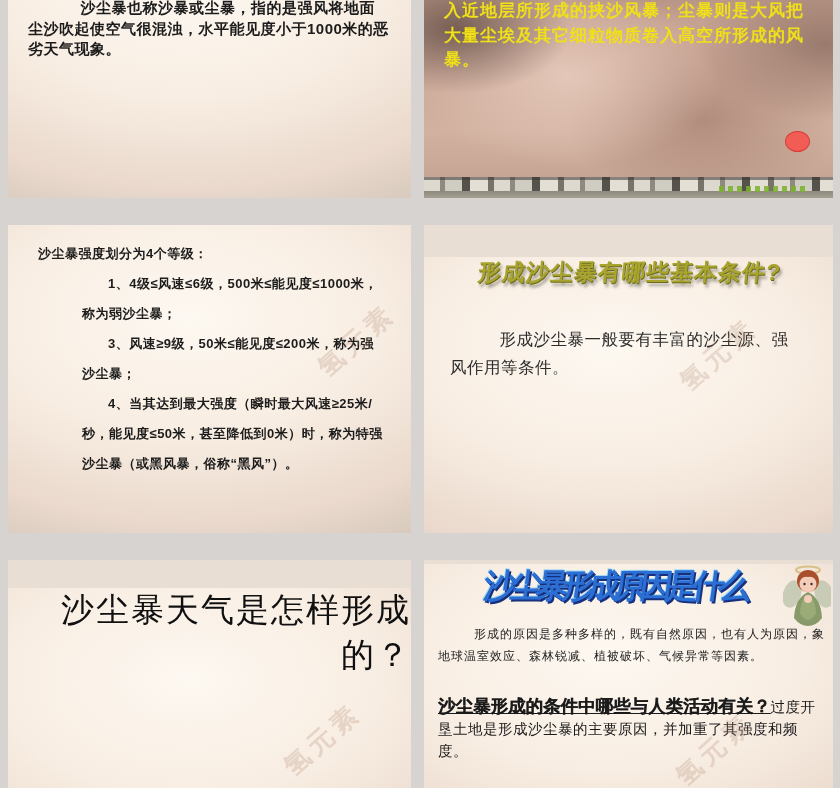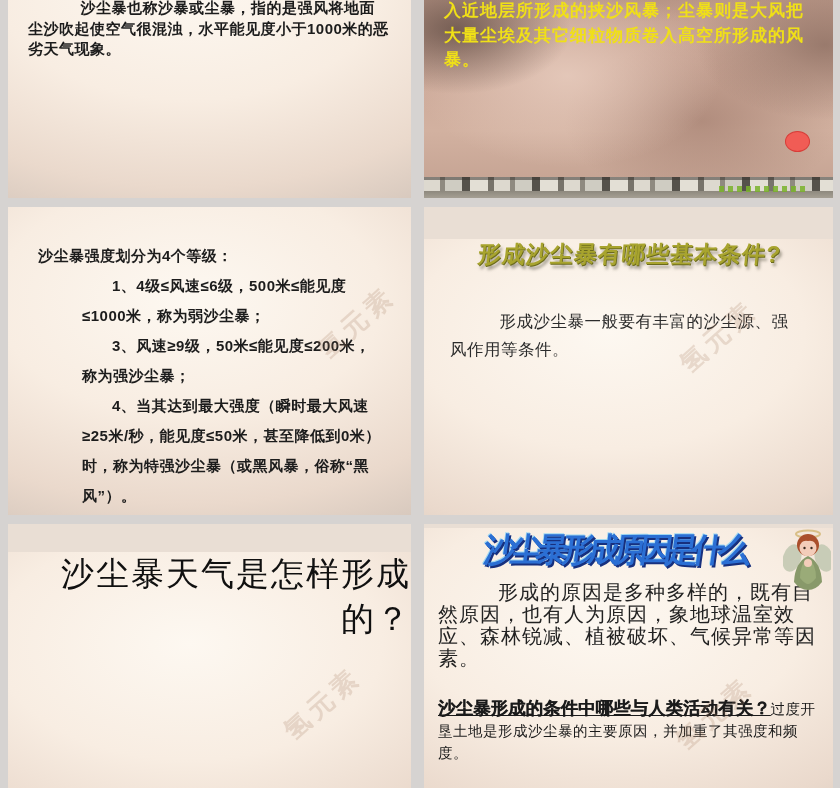--- a/index.html
+++ b/index.html
@@ -1,20 +1,20 @@
 <!DOCTYPE html>
 <html><head>
 <meta charset="utf-8">
 <style>
   html,body{margin:0;padding:0;}
   body{width:840px;height:788px;background:#d6d3d1;overflow:hidden;
        font-family:"Liberation Sans","DejaVu Sans",sans-serif;}
   .grid{box-sizing:border-box;width:840px;height:788px;padding:0 8px;
         display:grid;grid-template-columns:403px 409px;
-        grid-template-rows:198px 308px 264px;gap:9px 13px;}
+        grid-template-rows:198px 308px 264px;gap:27px 13px;}
   .cell{position:relative;overflow:hidden;background:#e9ded4;}
   .slide{position:relative;width:100%;height:306px;box-sizing:border-box;
          background:radial-gradient(ellipse 120% 95% at 45% 30%,
             #fdf8f1 0%,#f8ede2 40%,#ead9cc 70%,#cabdb3 100%);}
   .row2 .slide{height:308px;}
   .crop-top .slide{margin-top:-108px;}
   
   .btext{color:#1c1c1c;font-weight:bold;letter-spacing:.5px;}
   
   .s1-body{padding:106px 22px 0 20px;font-size:15px;line-height:20.5px;
@@ -38,40 +38,40 @@
   .ground::after{content:"";position:absolute;left:0;right:0;bottom:0;height:7px;
      background:linear-gradient(180deg,#8e897e,#a59f93);}
   .stamp{position:absolute;right:28px;bottom:6px;width:86px;height:6px;
      background:repeating-linear-gradient(90deg,#79b22a 0 5px,rgba(0,0,0,0) 5px 9px);
      opacity:.85;}
   .s2-caption{position:relative;padding:107px 16px 0 20px;font-size:17px;
      line-height:24.5px;font-weight:bold;letter-spacing:1px;}
   .red-dot{position:absolute;width:23px;height:19px;border-radius:50%;
      left:361px;top:131px;background:#f15c55;border:1px solid #d83d38;}
   
-  .s3-body{padding:34px 26px 0 30px;font-size:15px;line-height:30px;}
+  .s3-body{padding:14px 26px 0 30px;font-size:13px;line-height:30px;}
   .s3-body p{margin:0;}
   .s3-body p.ind{text-indent:2em;margin-left:44px;}
   
   .s4-title{margin:32px 0 0 54px;font-size:23px;font-weight:bold;
      letter-spacing:1px;color:#a8a42e;transform:skewX(-6deg);
      text-shadow:1px 1px 0 #6b6b1d,3px 4px 3px rgba(90,85,70,.55);}
   .s4-body{margin-top:38px;padding:0 30px 0 26px;font-size:16.5px;
      line-height:28px;color:#2c2c2c;text-indent:3em;letter-spacing:.5px;
      font-family:"Liberation Serif","DejaVu Serif",serif;}
   
   .s5-title{margin-top:28px;text-align:right;font-size:33px;color:#101010;
      letter-spacing:2px;font-family:"Liberation Serif","DejaVu Serif",serif;}
   .s5-body{margin-top:33px;padding:0 26px;font-size:15px;line-height:24.5px;
      text-align:justify;}
   
   .s6-title{margin:4px 0 0 60px;font-size:33px;font-weight:bold;
      letter-spacing:-7px;color:#2b6fd4;transform:skewX(-8deg);
      text-shadow:2px 2px 0 #17307e,-1px -1px 0 #9fd8f2;}
-  .s6-p1{margin-top:8px;padding:0 8px 0 14px;font-size:20px;line-height:22px;
+  .s6-p1{margin-top:14px;padding:0 8px 0 14px;font-size:12px;line-height:22px;
      color:#222;text-indent:3em;letter-spacing:1px;
      font-family:"Liberation Serif","DejaVu Serif",serif;}
   .s6-q{margin-top:28px;padding:0 10px 0 14px;font-size:14.5px;line-height:22px;
      color:#1a1a1a;font-family:"Liberation Serif","DejaVu Serif",serif;
      letter-spacing:.5px;}
   .s6-q b{font-size:17.5px;letter-spacing:0;
      font-family:"Liberation Sans","DejaVu Sans",sans-serif;
      text-shadow:.6px 0 0 #333;text-decoration:underline;}
   .fairy{position:absolute;right:2px;top:0;}
   

